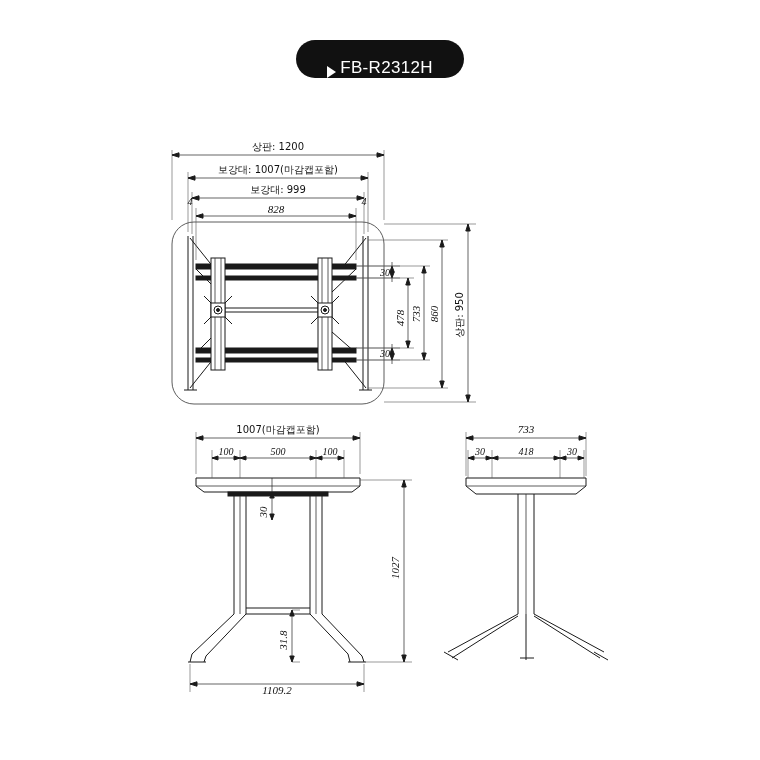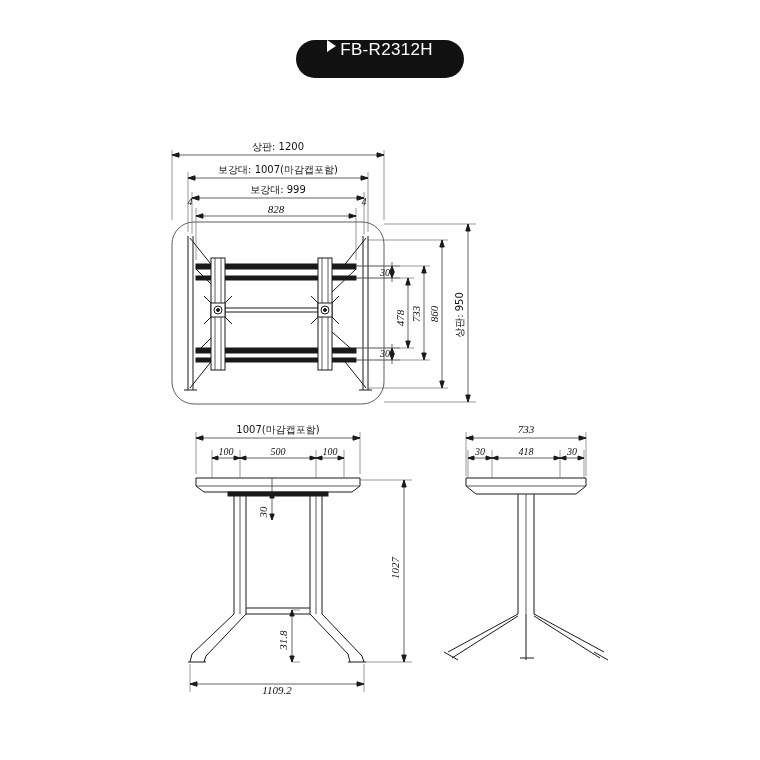--- a/index.html
+++ b/index.html
@@ -23,21 +23,21 @@
   
   .title-pill {
     position: absolute;
     left: 296px;
     top: 40px;
     width: 168px;
     height: 38px;
     background: #111111;
     border-radius: 19px;
     display: flex;
-    align-items: flex-start;
+    align-items: flex-end;
     justify-content: center;
     gap: 4px;
     color: #ffffff;
   }
   .title-pill .tri {
     width: 0;
     height: 0;
     border-left: 9px solid #ffffff;
     border-top: 6px solid transparent;
     border-bottom: 6px solid transparent;

